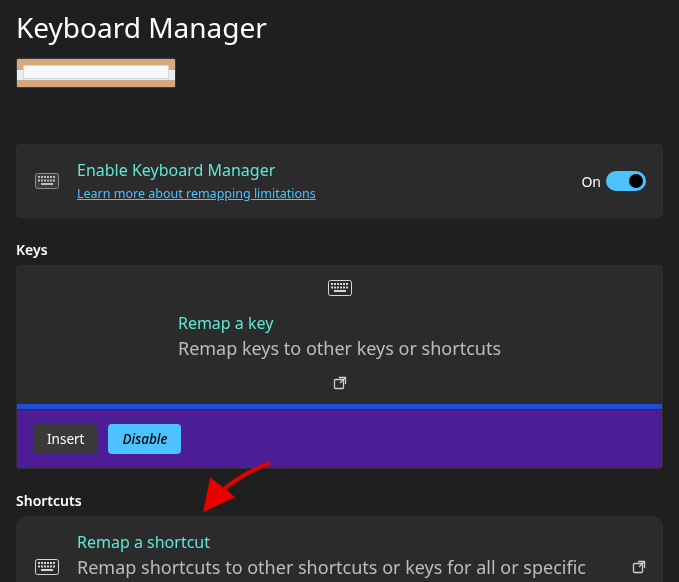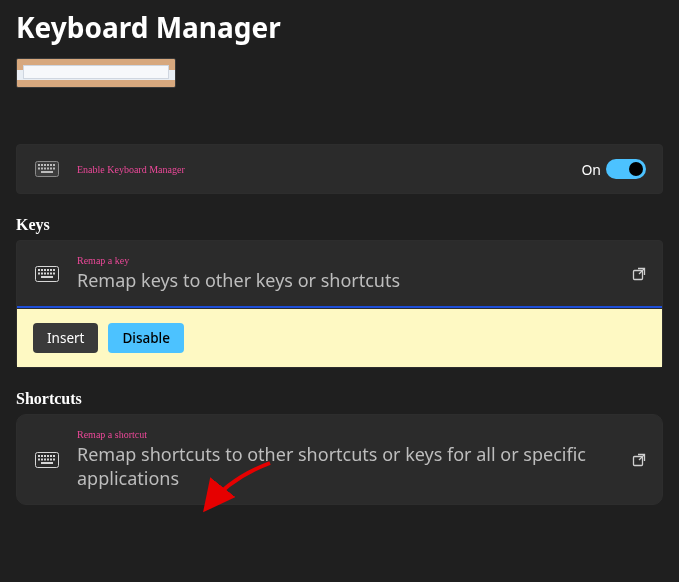--- a/index.html
+++ b/index.html
@@ -7,21 +7,21 @@
     background: #1f1f1f;
     color: #ffffff;
     font-family: "Segoe UI", system-ui, sans-serif;
     width: 679px;
     height: 582px;
     overflow: hidden;
     position: relative;
   }
   .page-title {
     font-size: 28px;
-    font-weight: 700;
+    font-weight: 400;
     padding: 8px 16px 12px 16px;
   }
   .thumb {
     margin-left: 16px;
     width: 160px;
     height: 30px;
     background: linear-gradient(#d7a87e 0 40%, #e9eef4 40% 75%, #d7a87e 75% 100%);
     border: 1px solid #3a3a3a;
     border-radius: 2px;
     position: relative;
@@ -40,55 +40,54 @@
     border-radius: 4px;
     background: #2b2b2b;
   }
   .card.split { margin-top: 56px; }
   .row {
     display: flex;
     align-items: center;
     padding: 14px 16px;
     gap: 16px;
   }
-  .row.sep { border-bottom: 2px solid #1d4ed8; }
+  .row.sep { border-bottom: 5px solid #1d4ed8; flex-direction: column; }
   .icn {
     width: 28px;
     display: flex;
     justify-content: center;
     align-items: center;
   }
   .icn svg { display:block; }
   .txts { flex: 1; min-width: 0; }
-  .ttl { font-size: 10px; font-weight: 400; color: #ec4899; font-family: Liberation Serif, serif; }
+  .ttl { font-size: 16px; font-weight: 400; color: #5eead4; }
   .sub { font-size: 18px; color: #bdbdbd; margin-top: 2px; }
   .link { color: #4cc2ff; font-size: 12.5px; margin-top:2px; display:inline-block;}
   .right { display: flex; align-items: flex-end; gap: 5px; }
   .onlbl { font-size: 14px; color: #ffffff; }
   .toggle {
     width: 40px; height: 20px; border-radius: 10px;
     background: #4cc2ff;
     position: relative;
   }
   .toggle::after{
     content:""; position:absolute; right:3px; top:3px;
     width:14px; height:14px; border-radius:50%; background:#000;
   }
   .open-icn { color:#d0d0d0; }
   .section-h {
-    font-size: 16px; font-weight: 600; color:#ffffff;
+    font-size: 14px; font-weight: 600; color:#ffffff;
     margin: 22px 16px 4px 16px;
-    font-family: Liberation Serif, serif;
-  }
-  .chips { padding: 14px 16px; background:#fef9c3; border-top:1px solid #2d2d2d; display:flex; gap:10px;}
+  }
+  .chips { padding: 14px 16px; background:#4c1d95; border-top:1px solid #2d2d2d; display:flex; gap:10px;}
   .chip {
     padding: 6px 14px; border-radius:4px; font-size:13.5px;
   }
   .chip.dark { background:#3a3a3a; color:#fff; }
-  .chip.blue { background:#4cc2ff; color:#000; font-weight:500;}
+  .chip.blue { background:#4cc2ff; color:#000; font-weight:500;font-style:italic;}
   .arrow {
     position:absolute;
     left:200px; top:458px;
     pointer-events:none;
   }
 </style>
 </head>
 <body>
 
 <div class="page-title">Keyboard Manager</div>
@@ -112,20 +111,21 @@
             <rect x="9" y="6.5" width="2" height="2"></rect>
             <rect x="12" y="6.5" width="2" height="2"></rect>
             <rect x="15" y="6.5" width="2" height="2"></rect>
             <rect x="18" y="6.5" width="2" height="2"></rect>
           <rect x="6" y="10" width="12" height="2"></rect>
         </g>
       </svg>
     </div>
     <div class="txts">
       <div class="ttl">Enable Keyboard Manager</div>
+      <a href="#" class="link">Learn more about remapping limitations</a>
     </div>
     <div class="right">
       <span class="onlbl">On</span>
       <div class="toggle"></div>
     </div>
   </div>
 </div>
 
 <div class="section-h">Keys</div>
 

